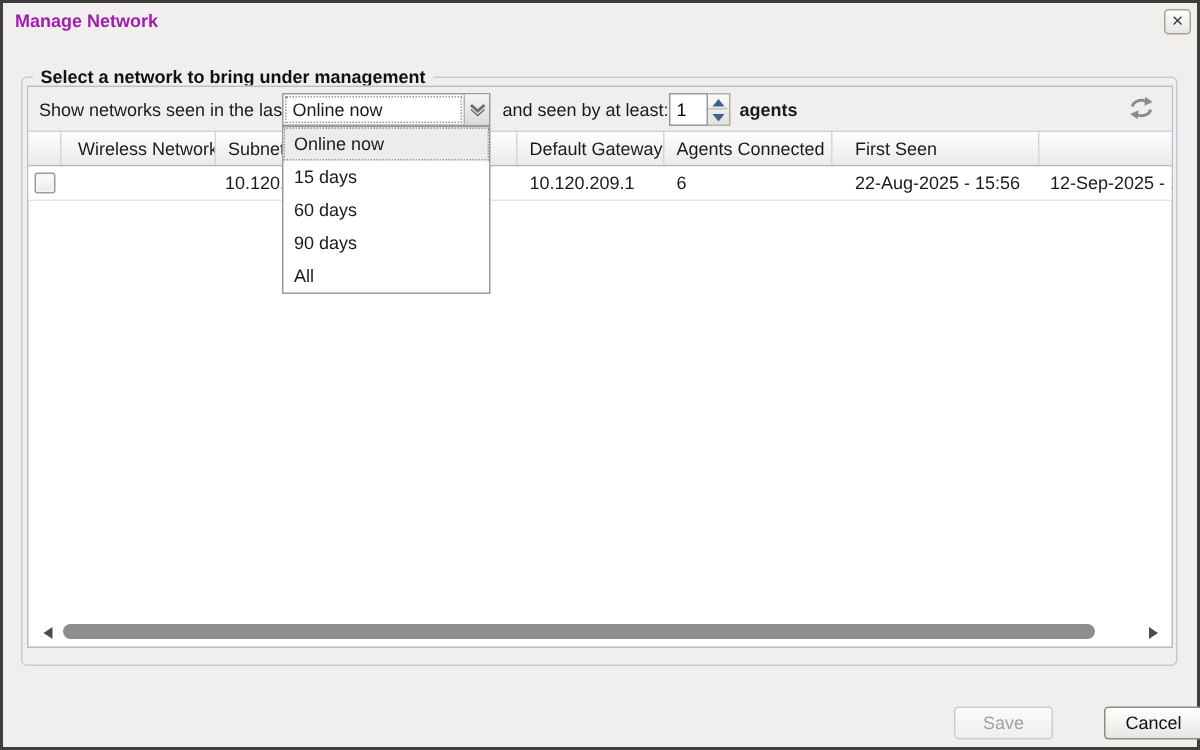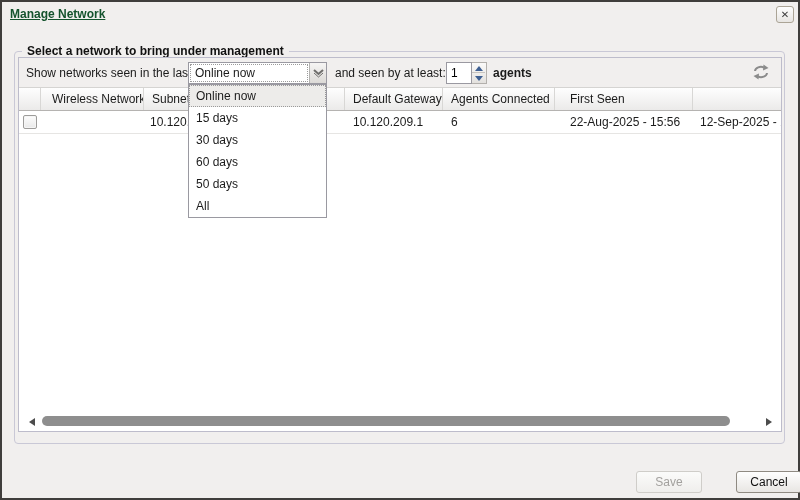--- a/index.html
+++ b/index.html
@@ -10,21 +10,21 @@
     background:#fff;
   }
   .dialog {
     position:relative; width:800px; height:500px;
     background:#f1efee;
     box-shadow: inset 0 0 0 2px #403e3c;
     overflow:hidden;
   }
   .dialog-title {
     position:absolute; left:10px; top:7px;
-    font-weight:bold; font-size:12px; color:#14532d;text-decoration:underline;
+    font-weight:bold; font-size:12px; color:#a21caf;
   }
   .close-btn {
     position:absolute; left:776px; top:6px; width:18px; height:17px;
     border:1px solid #aba496; border-radius:3px;
     background:linear-gradient(#fefefe,#e7e5e2);
     color:#3c3c3c; font-size:10px; line-height:15px; text-align:center;
     cursor:pointer;
   }
   .fieldset {
     position:absolute; left:14px; top:51px; width:771px; height:393px;
@@ -233,22 +233,21 @@
       <div class="scroll-left"></div>
       <div class="scroll-thumb"></div>
       <div class="scroll-right"></div>
     </div>
 
   </div>
 
   <div class="dropdown">
     <div class="dd-item selected">Online now</div>
     <div class="dd-item">15 days</div>
-    <div class="dd-item">30 days</div>
     <div class="dd-item">60 days</div>
-    <div class="dd-item">50 days</div>
+    <div class="dd-item">90 days</div>
     <div class="dd-item">All</div>
   </div>
 
   <div class="btn btn-save">Save</div>
   <div class="btn btn-cancel">Cancel</div>
 
 </div>
 
 </body></html>

